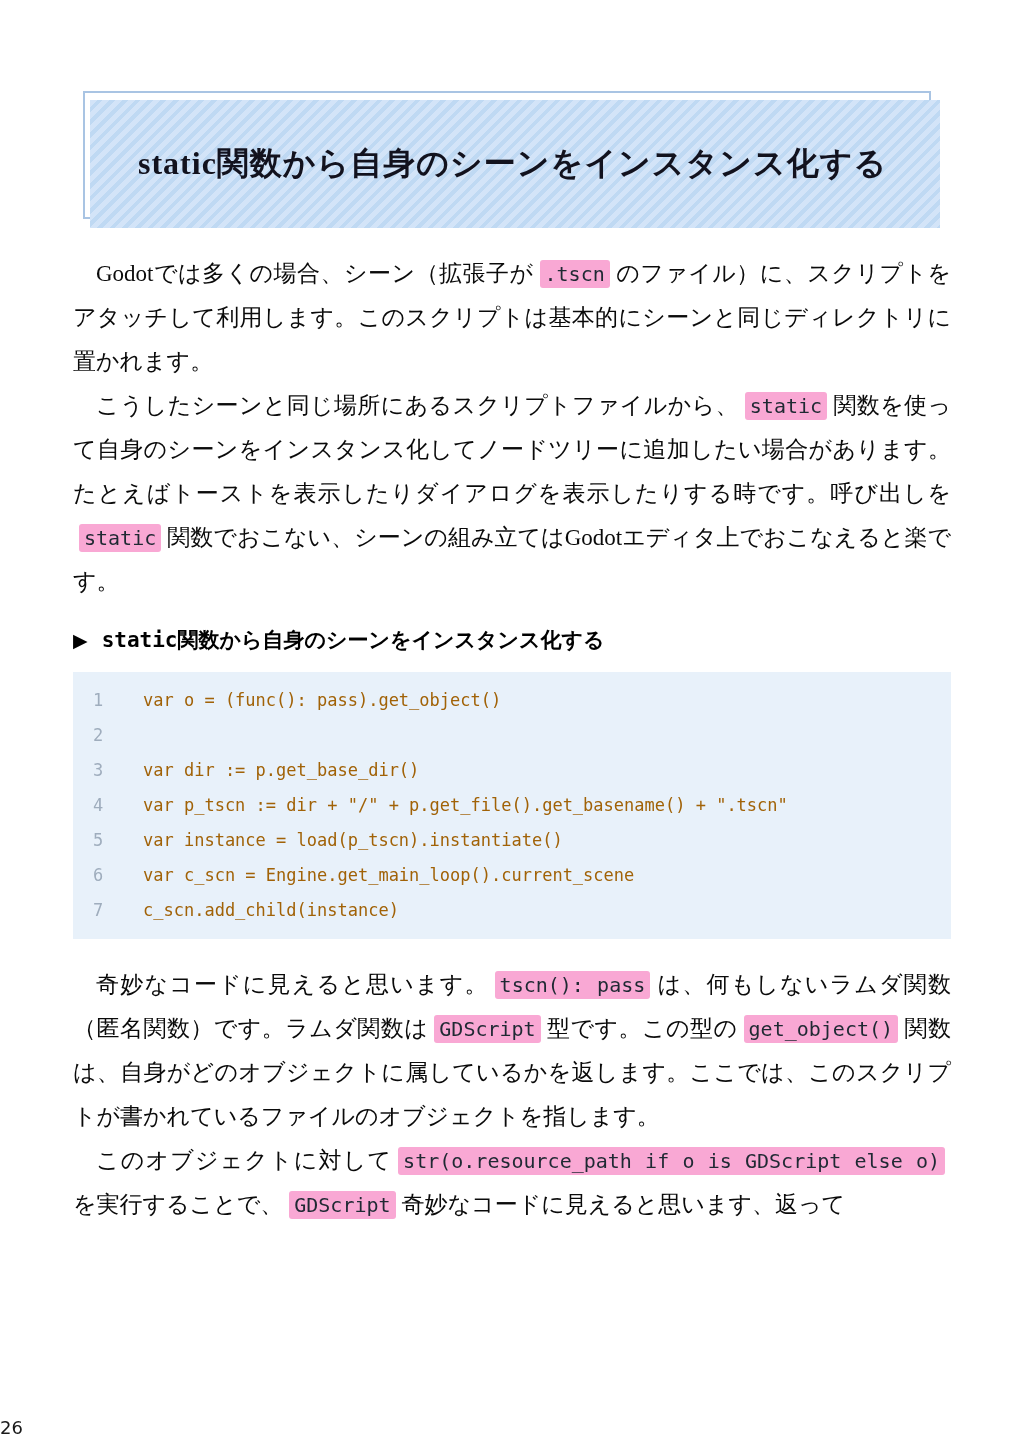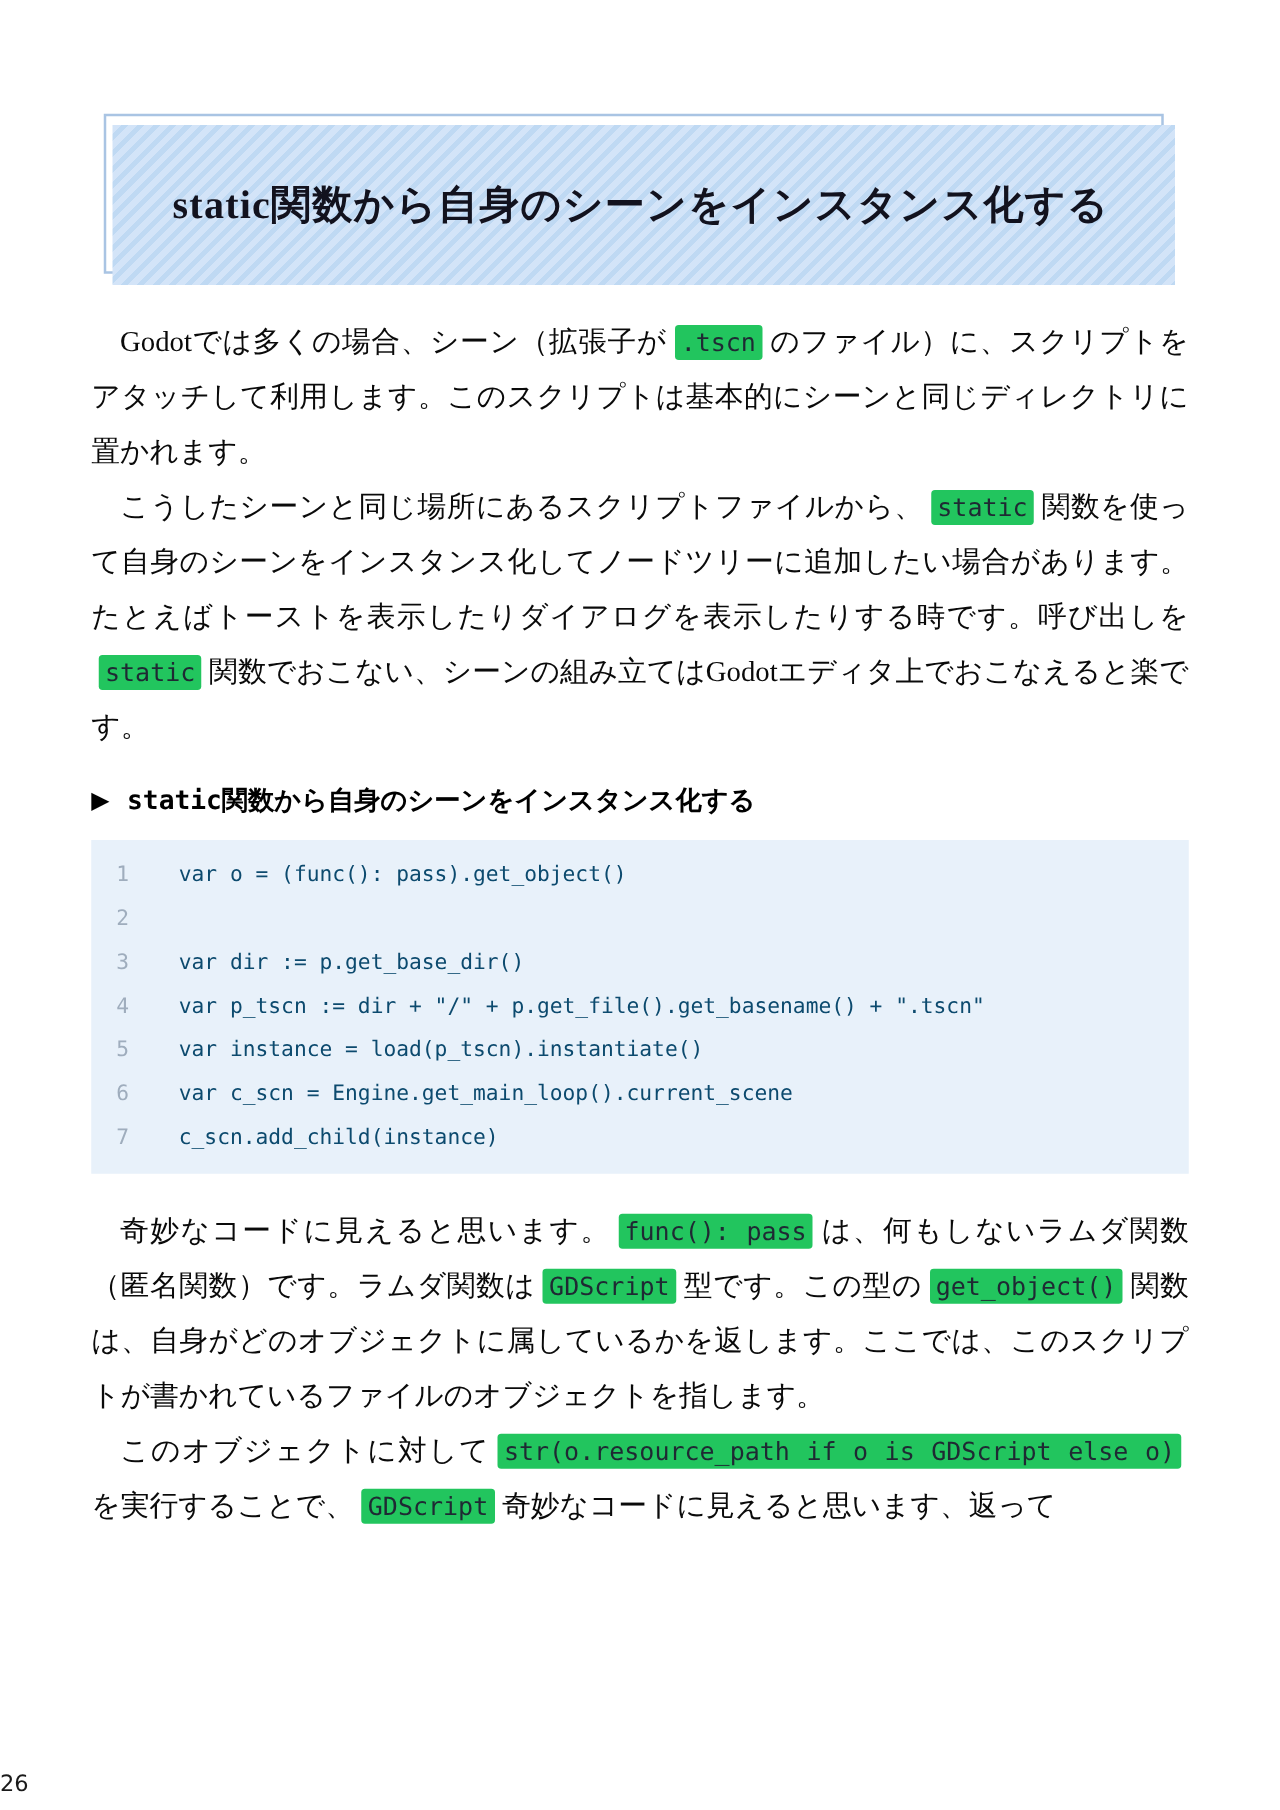--- a/index.html
+++ b/index.html
@@ -36,21 +36,21 @@
     color: #12121e;
     letter-spacing: 1px;
   }
 
   
   .body-block { margin: 24px 73px 0 73px; font-size: 23px; line-height: 44px; text-align: justify; }
   .para { text-indent: 23px; }
   .inline-code {
     font-family: "DejaVu Sans Mono", "Liberation Mono", monospace;
     font-size: 20px;
-    background: #22c55e;
+    background: #f9a8d4;
     color: #1f2933;
     padding: 2px 5px;
     border-radius: 3px;
     margin: 0 6px;
   }
 
   
   .listing { margin: 22px 73px 0 73px; }
   .listing-caption {
     display: flex; align-items: center; gap: 14px;
@@ -65,21 +65,21 @@
     background: #e8f1fa;
     padding: 11px 0;
   }
   .code-line {
     display: flex;
     font-family: "DejaVu Sans Mono", "Liberation Mono", monospace;
     font-size: 17px;
     line-height: 35px;
   }
   .line-num { flex: none; width: 34px; padding-left: 20px; color: #9fadbd; }
-  .line-code { padding-left: 36px; white-space: pre; color: #0c4a6e; }
+  .line-code { padding-left: 36px; white-space: pre; color: #a16207; }
 
   
   .page-number {
     position: absolute; left: 0; right: 0; bottom: 34px;
     text-align: left;
     font-family: "DejaVu Sans", "Liberation Sans", sans-serif;
     font-size: 18px;
     color: #1a1a1a;
   }
 </style>
@@ -130,19 +130,19 @@
           <span class="line-code">var c_scn = Engine.get_main_loop().current_scene</span>
         </div>
         <div class="code-line">
           <span class="line-num">7</span>
           <span class="line-code">c_scn.add_child(instance)</span>
         </div>
       </div>
   </div>
 
   <div class="body-block">
-    <p class="para"><span class="text-run">奇妙なコードに見えると思います。</span><span class="inline-code">func(): pass</span><span class="text-run">は、何もしないラムダ関数（匿名関数）です。ラムダ関数は</span><span class="inline-code">GDScript</span><span class="text-run">型です。この型の</span><span class="inline-code">get_object()</span><span class="text-run">関数は、自身がどのオブジェクトに属しているかを返します。ここでは、このスクリプトが書かれているファイルのオブジェクトを指します。</span></p>
+    <p class="para"><span class="text-run">奇妙なコードに見えると思います。</span><span class="inline-code">tscn(): pass</span><span class="text-run">は、何もしないラムダ関数（匿名関数）です。ラムダ関数は</span><span class="inline-code">GDScript</span><span class="text-run">型です。この型の</span><span class="inline-code">get_object()</span><span class="text-run">関数は、自身がどのオブジェクトに属しているかを返します。ここでは、このスクリプトが書かれているファイルのオブジェクトを指します。</span></p>
     <p class="para"><span class="text-run">このオブジェクトに対して</span><span class="inline-code">str(o.resource_path if o is GDScript else o)</span><span class="text-run">を実行することで、</span><span class="inline-code">GDScript</span><span class="text-run">奇妙なコードに見えると思います、返って</span></p>
   </div>
 
   <div class="page-number">26</div>
 
 </div>
 
 </body></html>

